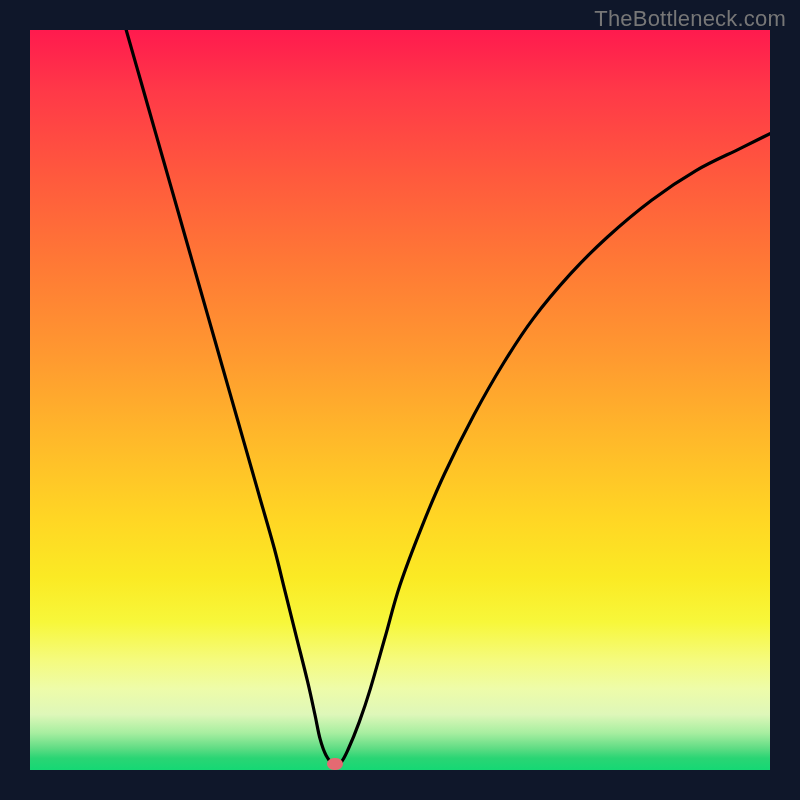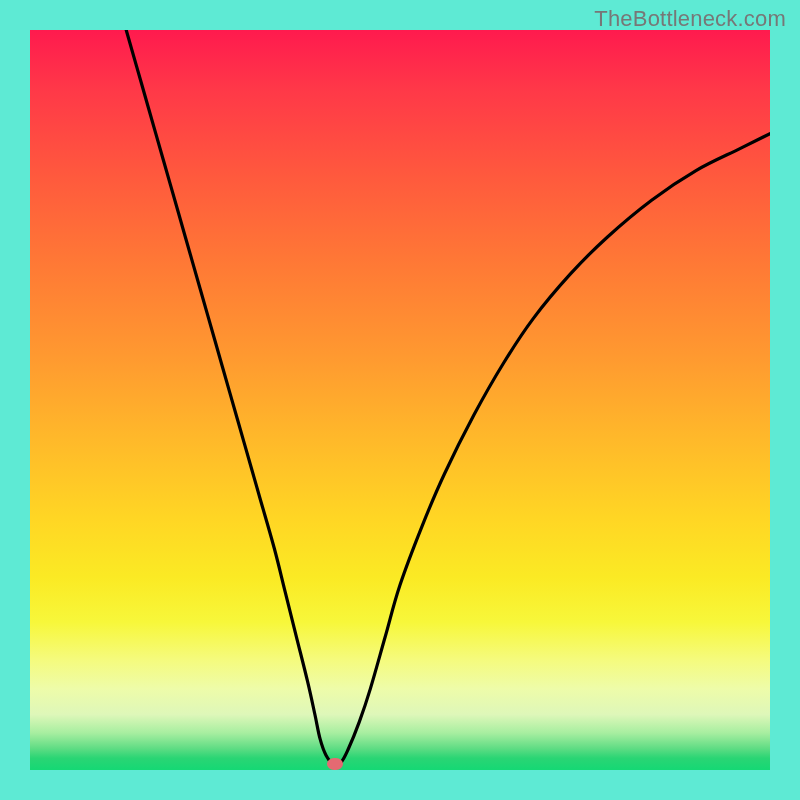--- a/index.html
+++ b/index.html
@@ -8,21 +8,21 @@
     background: #000;
     width: 800px;
     height: 800px;
     overflow: hidden;
     font-family: Arial, Helvetica, sans-serif;
   }
   .canvas {
     position: relative;
     width: 800px;
     height: 800px;
-    background: #5eead4;
+    background: #0f172a;
   }
   .plot-area {
     position: absolute;
     left: 30px;
     top: 30px;
     width: 740px;
     height: 740px;
     background: linear-gradient(to bottom,
       #ff1a4e 0%,
       #ff3848 8%,

